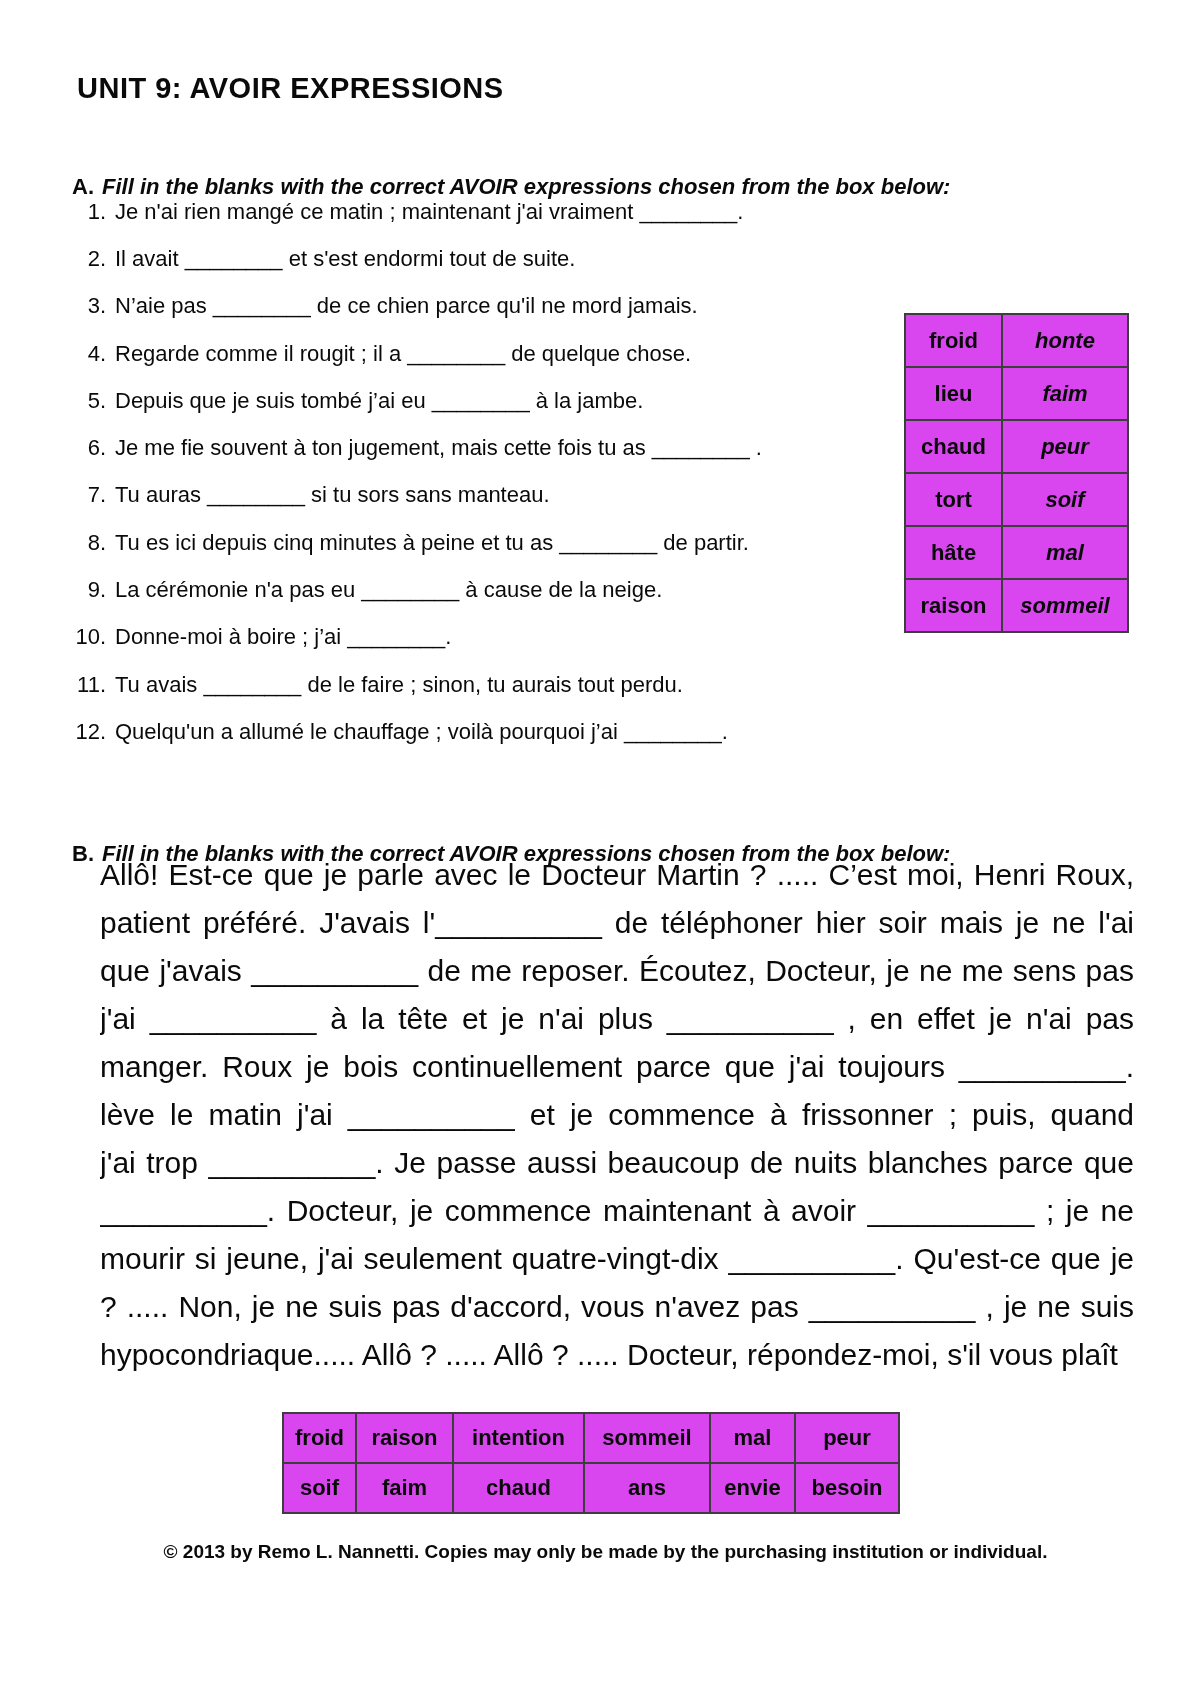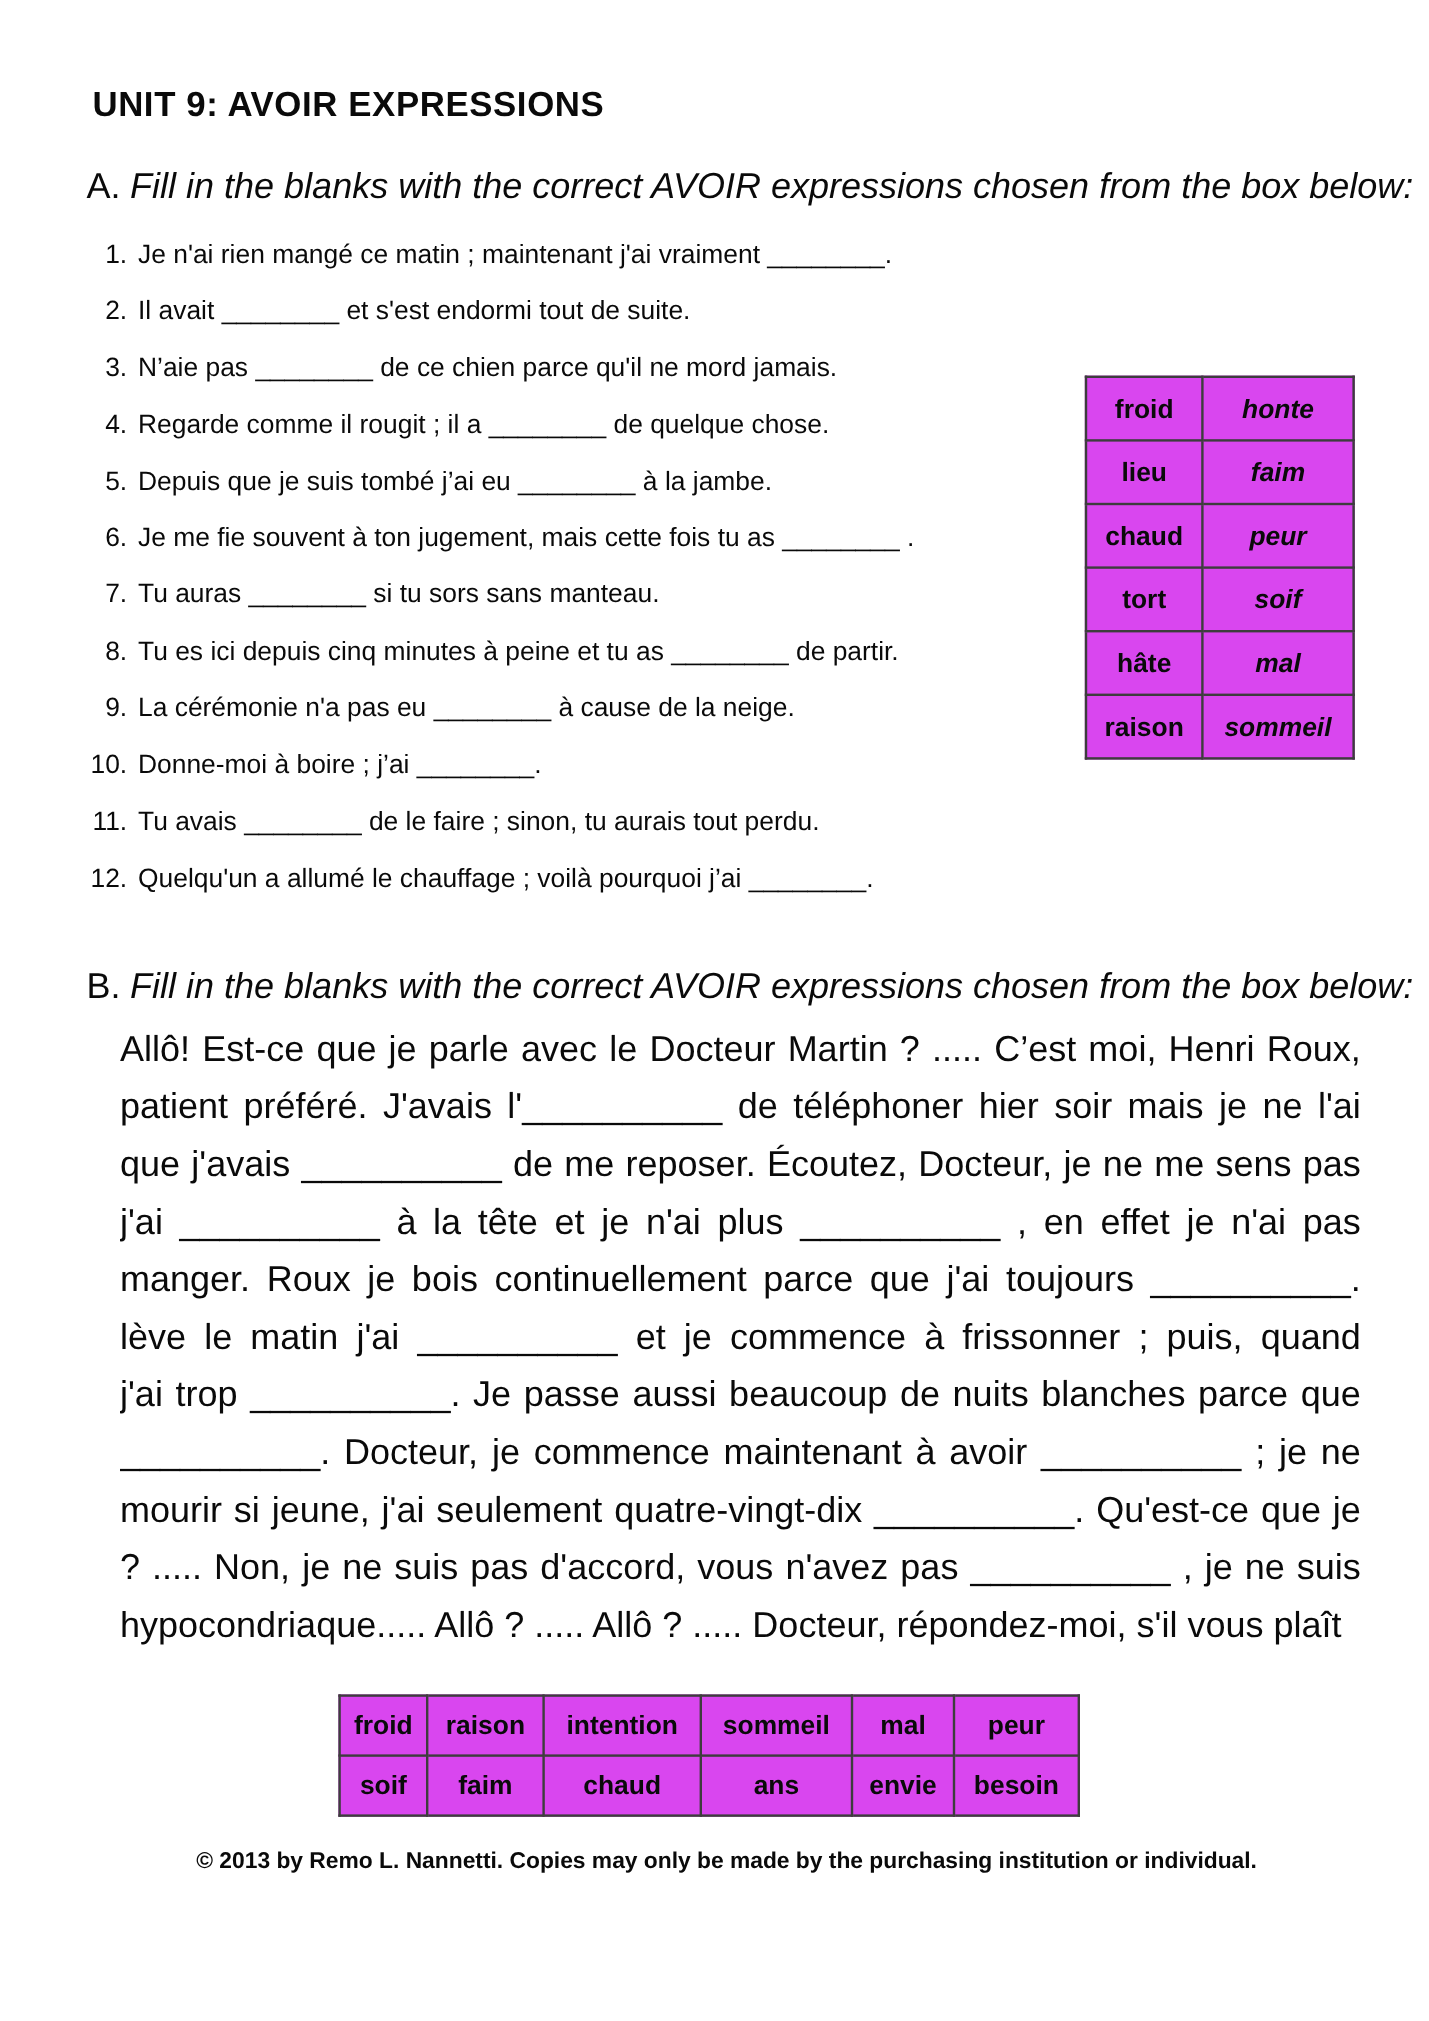--- a/index.html
+++ b/index.html
@@ -14,21 +14,21 @@
   .page { position:absolute; inset:0; }
 
   .doc-title {
     position:absolute; left:77px; top:72px;
     font-size:29px; font-weight:bold; letter-spacing:0.5px;
     white-space:nowrap;
   }
 
   .section-heading {
     position:absolute; left:72px;
-    font-size:30px; font-weight:normal; white-space:nowrap;
+    font-size:22px; font-weight:bold; white-space:nowrap;margin-top:35px;
   }
   .section-heading .prefix { font-style:normal; margin-right:8px; }
   .section-heading .htext  { font-style:italic; }
   #heading-a { top:139px; }
   #heading-b { top:806px; }
 
   .exercise-list {
     position:absolute; left:70px; top:188px; width:830px;
   }
   .exercise-item {

